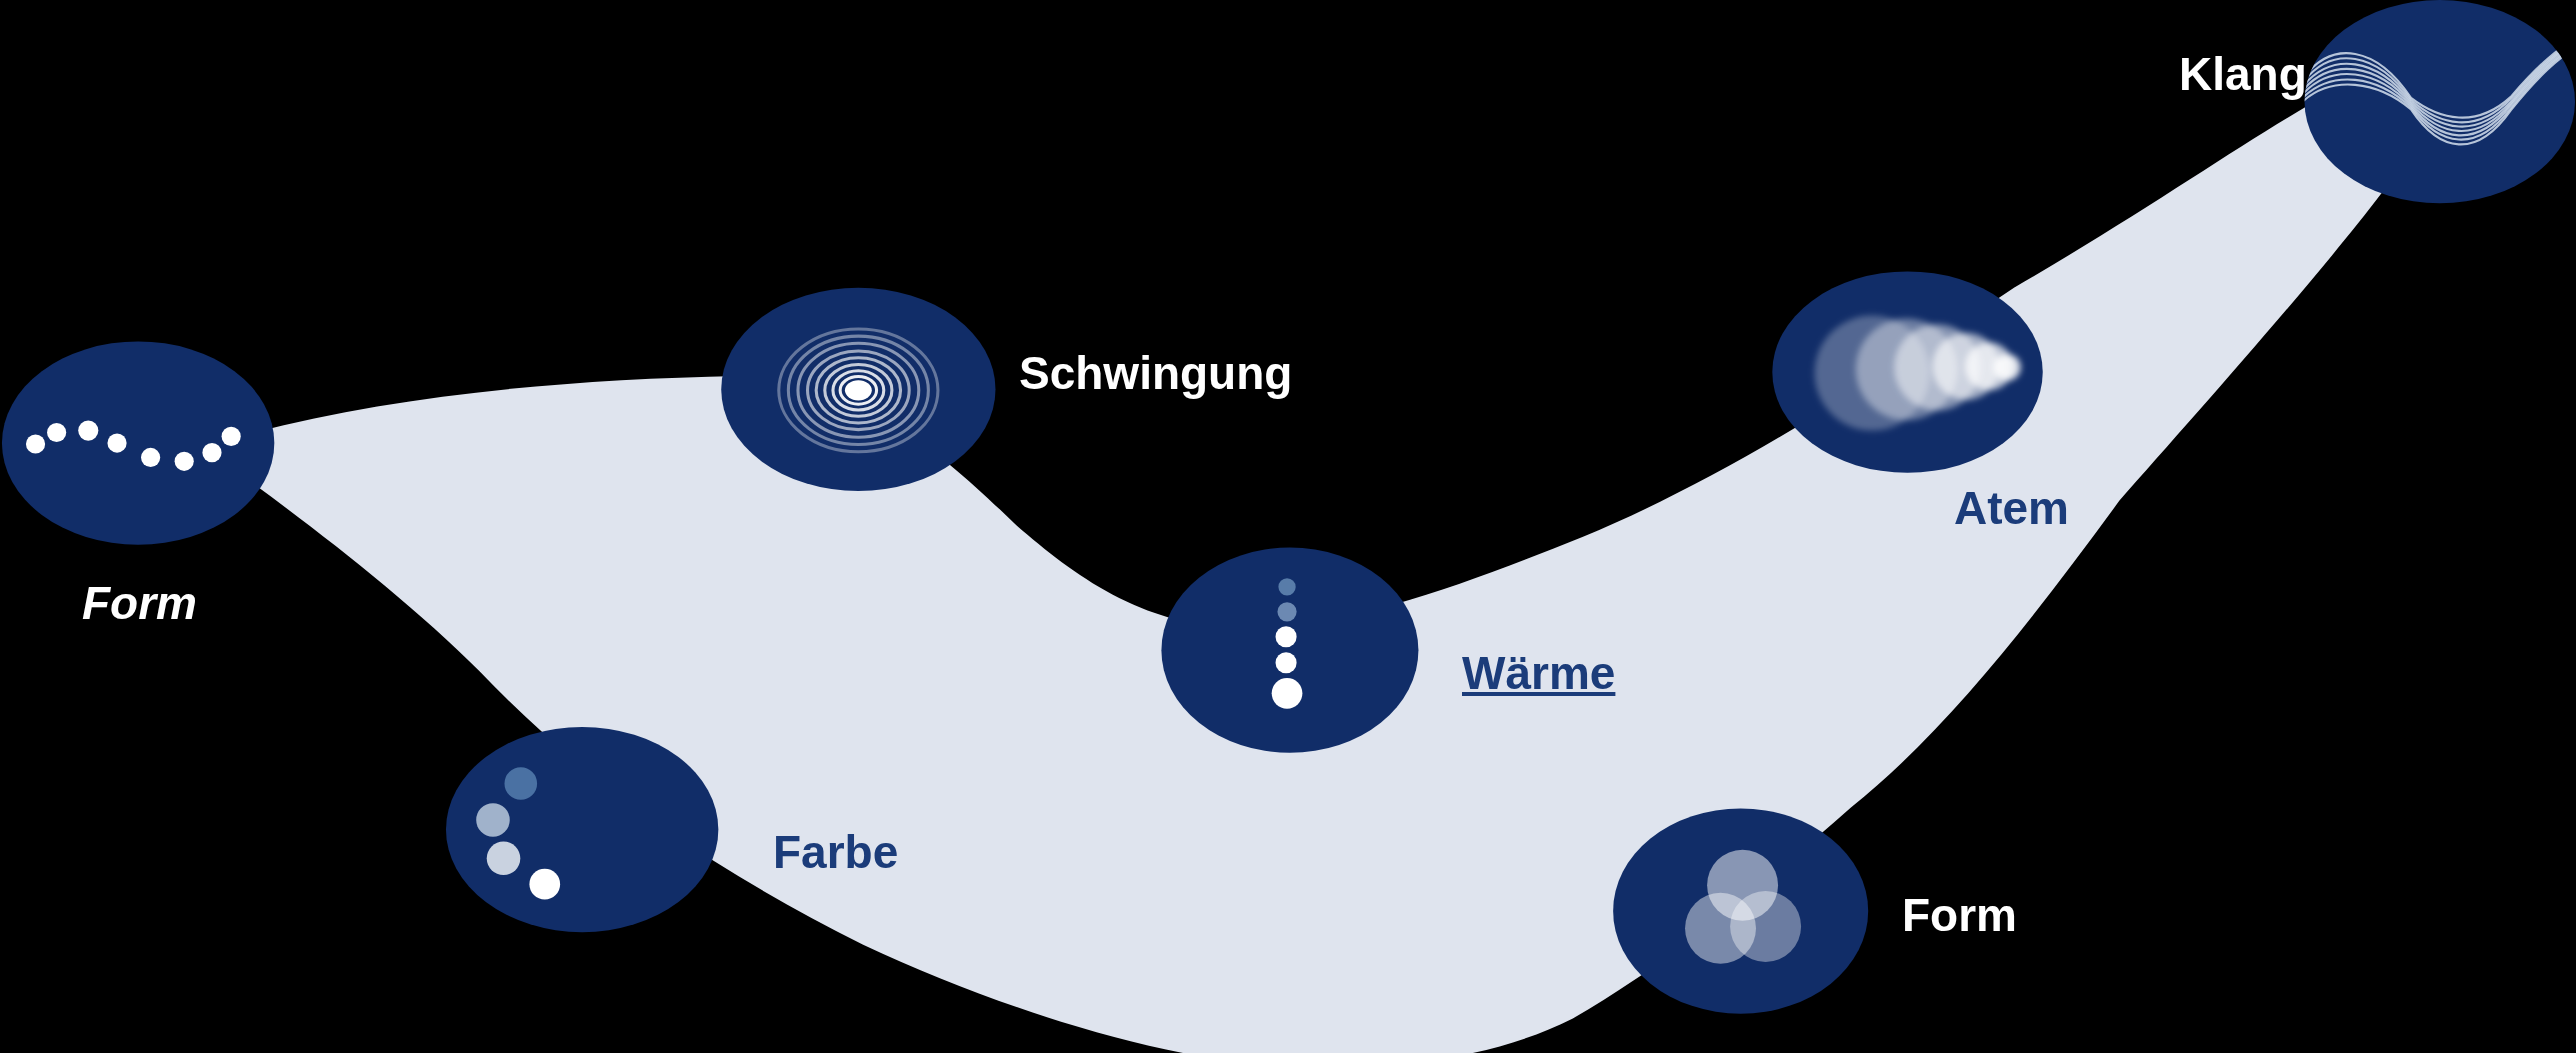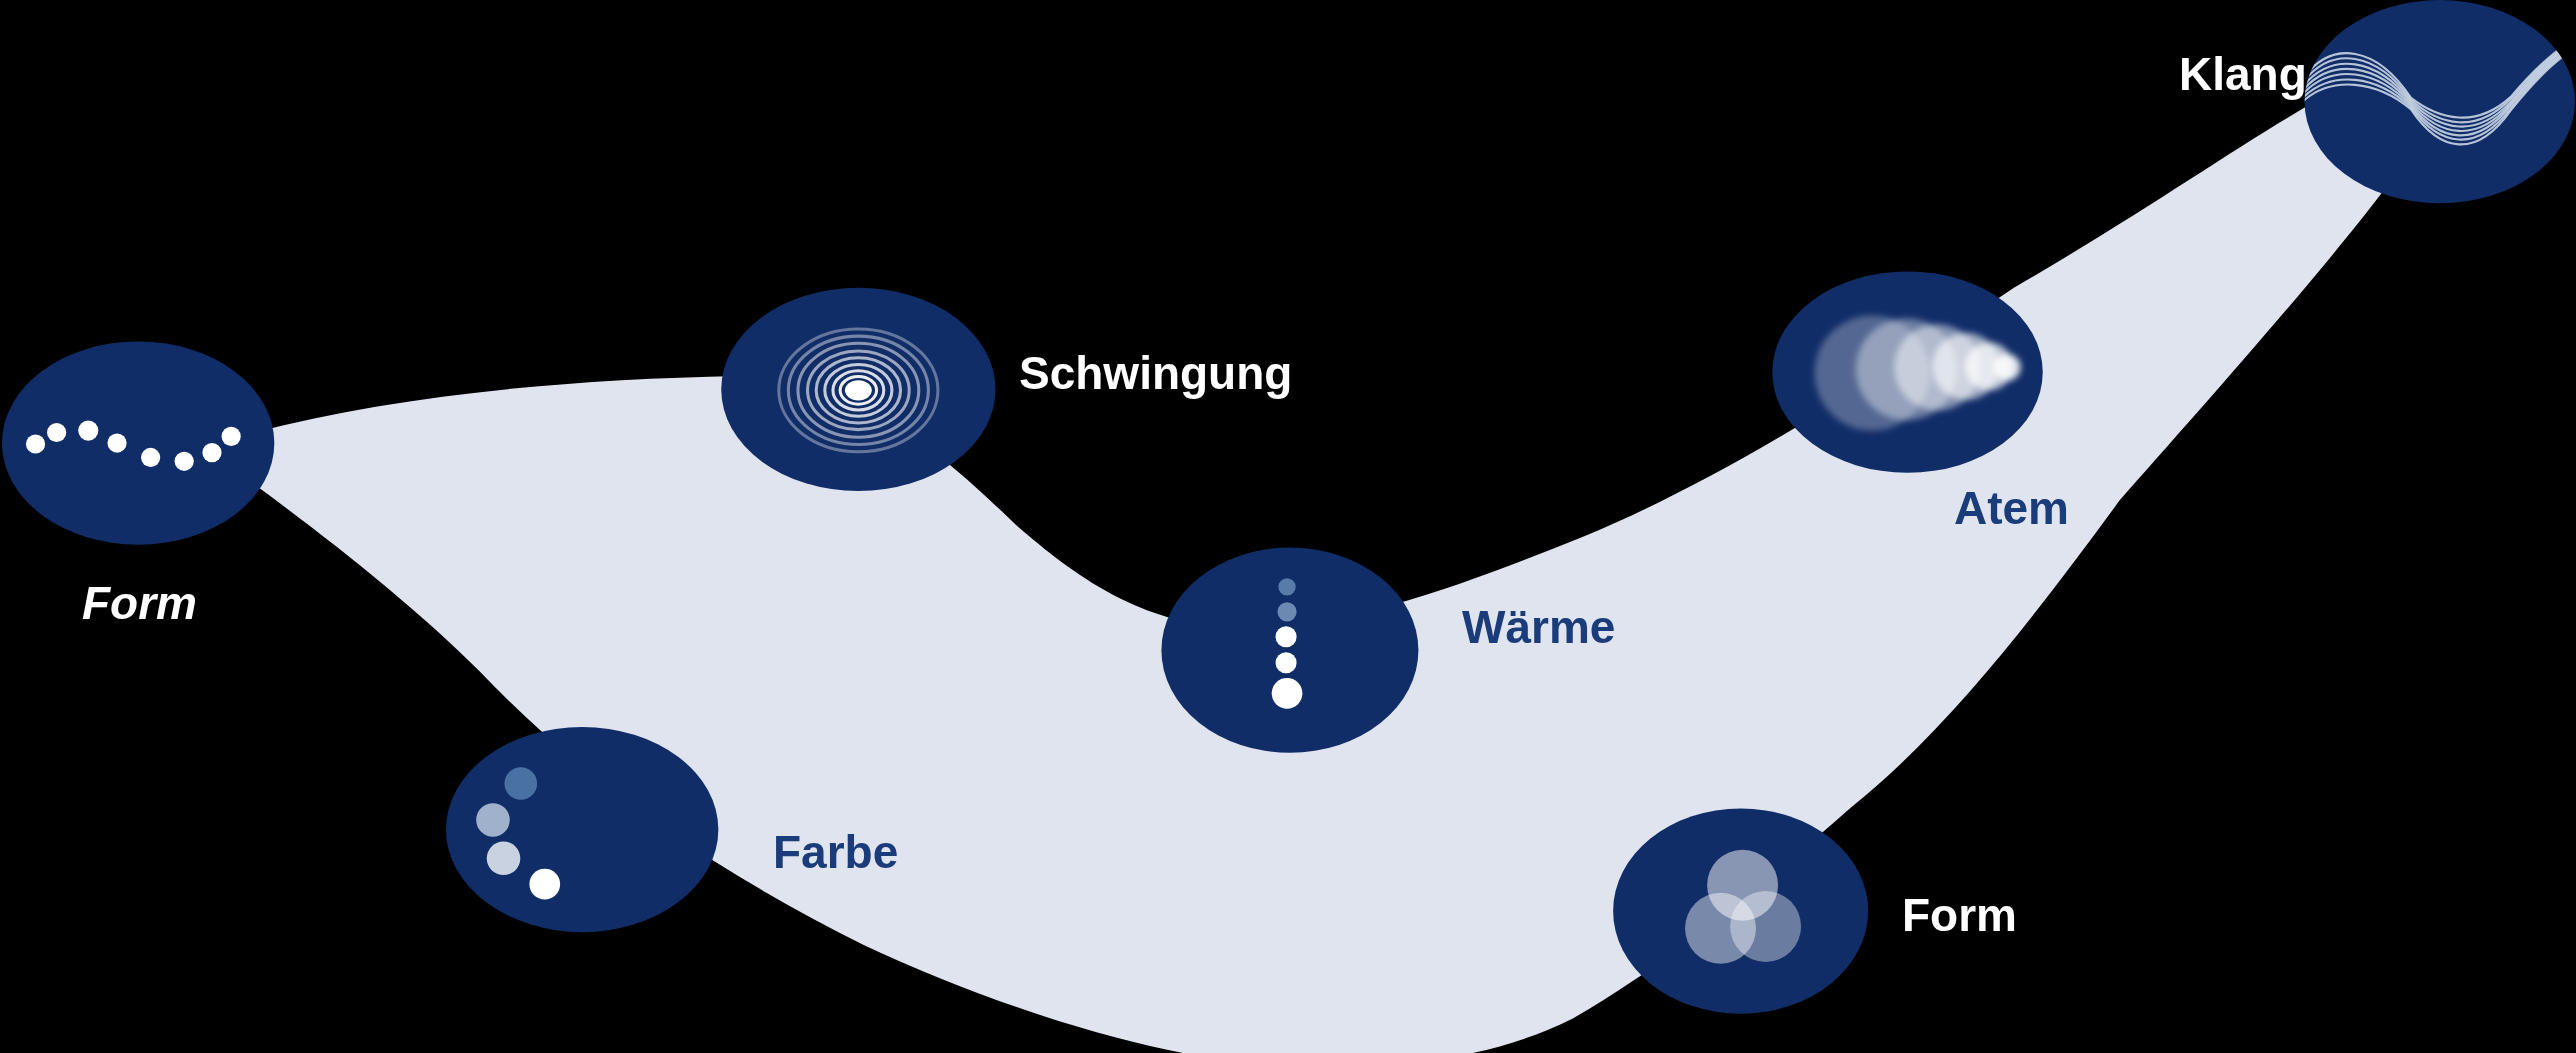--- a/index.html
+++ b/index.html
@@ -30,21 +30,21 @@
     font-weight:700;
     font-size:46px;
     line-height:1.25;
     white-space:nowrap;
   }
   .lbl--light{color:var(--label-light);}
   .lbl--dark{color:var(--label-dark);}
   #lbl-form{left:82px;top:575px;font-style:italic;}
   #lbl-schwingung{left:1019px;top:345px;}
   #lbl-farbe{left:773px;top:796px;margin-top:28px;}
-  #lbl-waerme{left:1462px;top:599px;}
+  #lbl-waerme{left:1462px;top:645px;text-decoration:underline;}
   #lbl-atem{left:1944px;top:480px;margin-left:10px;}
   #lbl-licht{left:1902px;top:887px;}
   #lbl-klang{left:2143px;top:46px;margin-left:36px;}
 </style>
 </head>
 <body>
 
 <div class="canvas">
   <svg width="2576" height="1053" viewBox="0 0 2686 1098">
     <defs>

